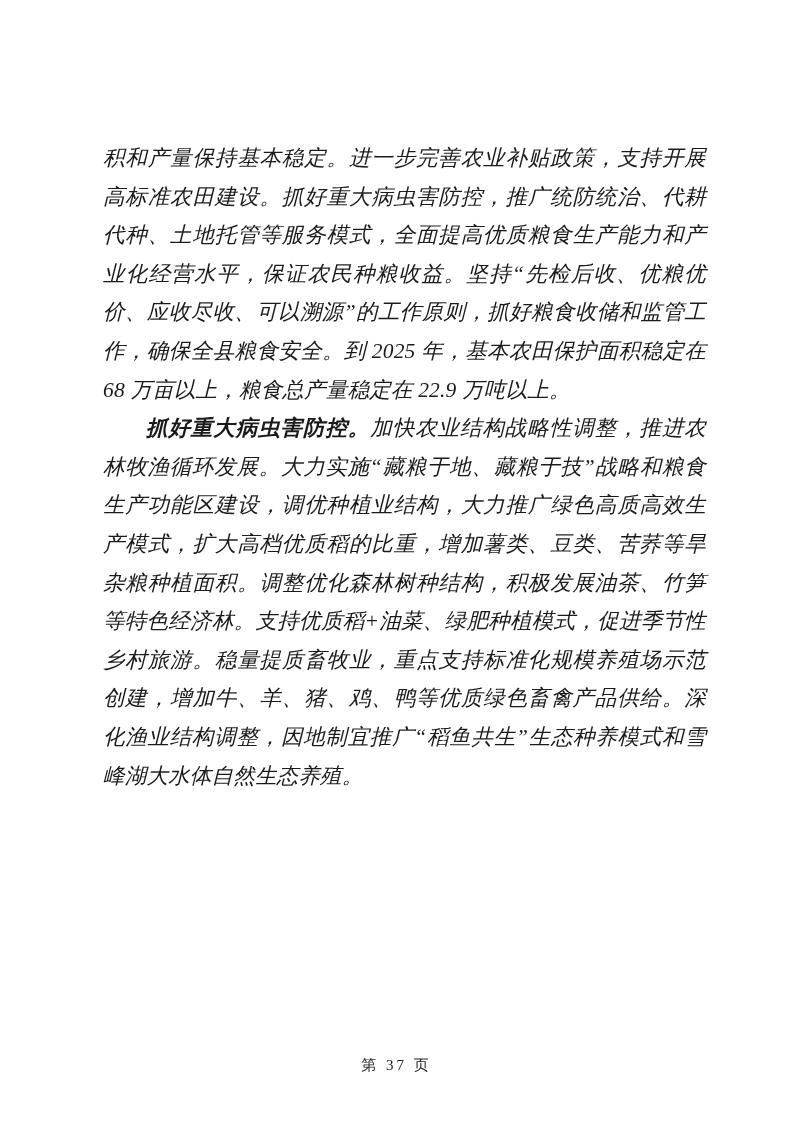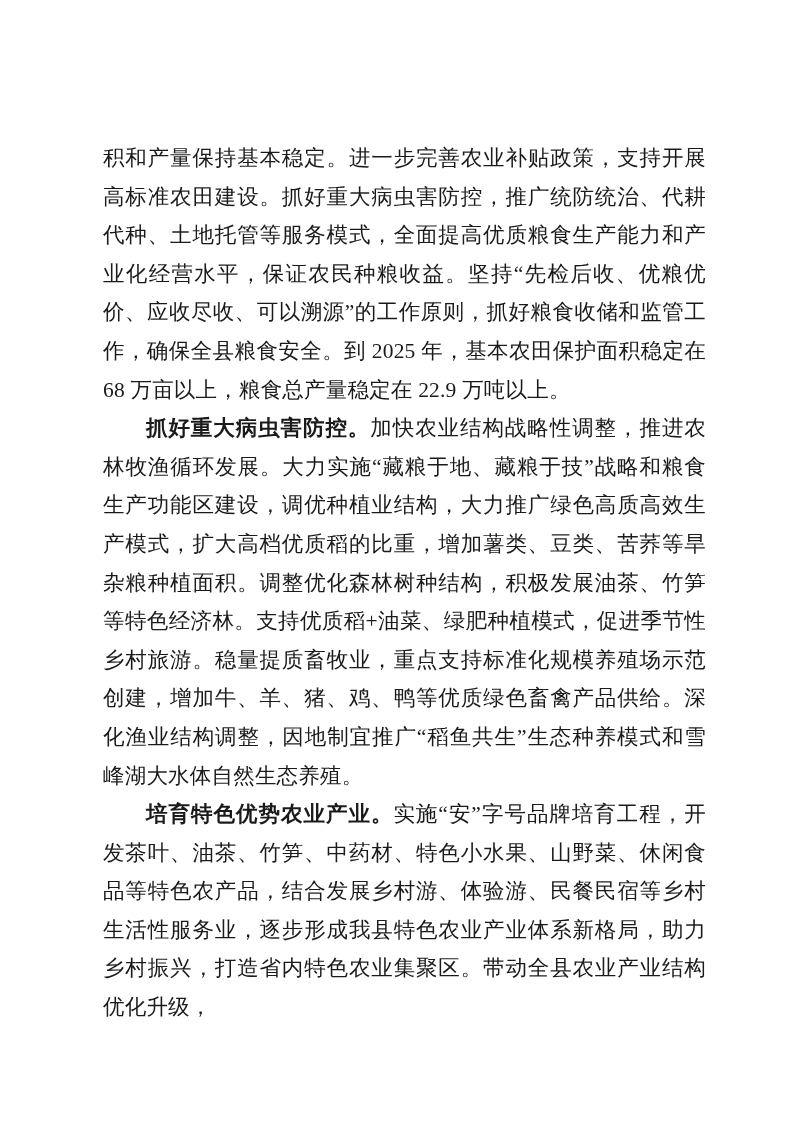--- a/index.html
+++ b/index.html
@@ -24,20 +24,21 @@
   }
   .para {
     margin: 0;
     padding: 0;
     font-size: 21.5px;
     line-height: 38.6px;
     text-align: justify;
     text-justify: inter-ideograph;
     letter-spacing: 0.2px;
     color: #1a1a1a;
+    font-style: italic;
   }
   .para.indent {
     text-indent: 2em;
   }
   .para .lead {
     font-weight: bold;
   }
   .footer {
     position: absolute;
     left: 0;
@@ -54,18 +55,18 @@
 <body>
 
 <div class="page">
 
   <div class="body-text">
 
     <p class="para"><span>积和产量保持基本稳定。进一步完善农业补贴政策，支持开展高标准农田建设。抓好重大病虫害防控，推广统防统治、代耕代种、土地托管等服务模式，全面提高优质粮食生产能力和产业化经营水平，保证农民种粮收益。坚持“先检后收、优粮优价、应收尽收、可以溯源”的工作原则，抓好粮食收储和监管工作，确保全县粮食安全。到 2025 年，基本农田保护面积稳定在 68 万亩以上，粮食总产量稳定在 22.9 万吨以上。</span></p>
 
     <p class="para indent"><b class="lead">抓好重大病虫害防控。</b><span>加快农业结构战略性调整，推进农林牧渔循环发展。大力实施“藏粮于地、藏粮于技”战略和粮食生产功能区建设，调优种植业结构，大力推广绿色高质高效生产模式，扩大高档优质稻的比重，增加薯类、豆类、苦荞等旱杂粮种植面积。调整优化森林树种结构，积极发展油茶、竹笋等特色经济林。支持优质稻+油菜、绿肥种植模式，促进季节性乡村旅游。稳量提质畜牧业，重点支持标准化规模养殖场示范创建，增加牛、羊、猪、鸡、鸭等优质绿色畜禽产品供给。深化渔业结构调整，因地制宜推广“稻鱼共生”生态种养模式和雪峰湖大水体自然生态养殖。</span></p>
 
-    <p class="para indent"><b class="lead">培育特色优势农业产业。</b><span>实施“安”字号品牌培育工程，开发茶叶、油茶、竹笋、中药材、特色小水果、山野菜、休闲食品等特色农产品，结合发展乡村游、体验游、民餐民宿等乡村生活性服务业，逐步形成我县特色农业产业体系新格局，助力乡村振兴，打造省内特色农业集聚区。带动全县农业产业结构优化升级，</span></p>
 
   </div>
 
+  <div class="footer">第 37 页</div>
 
 </div>
 
 </body></html>

